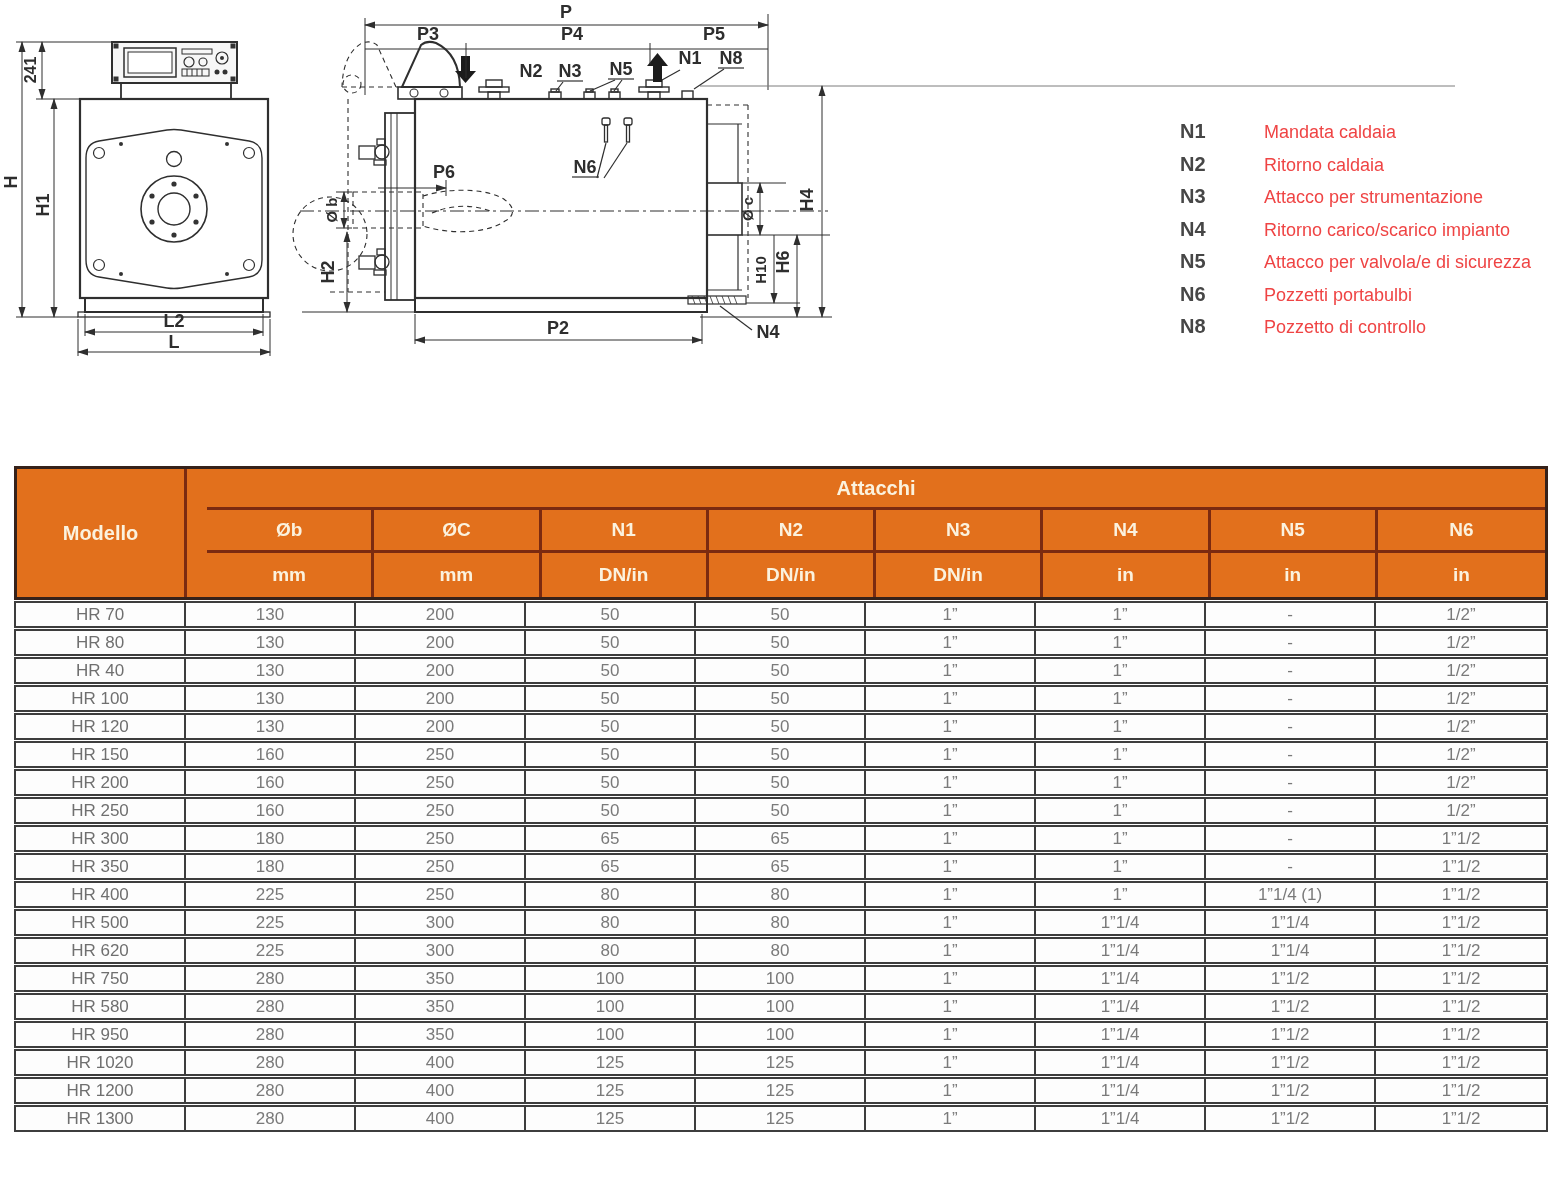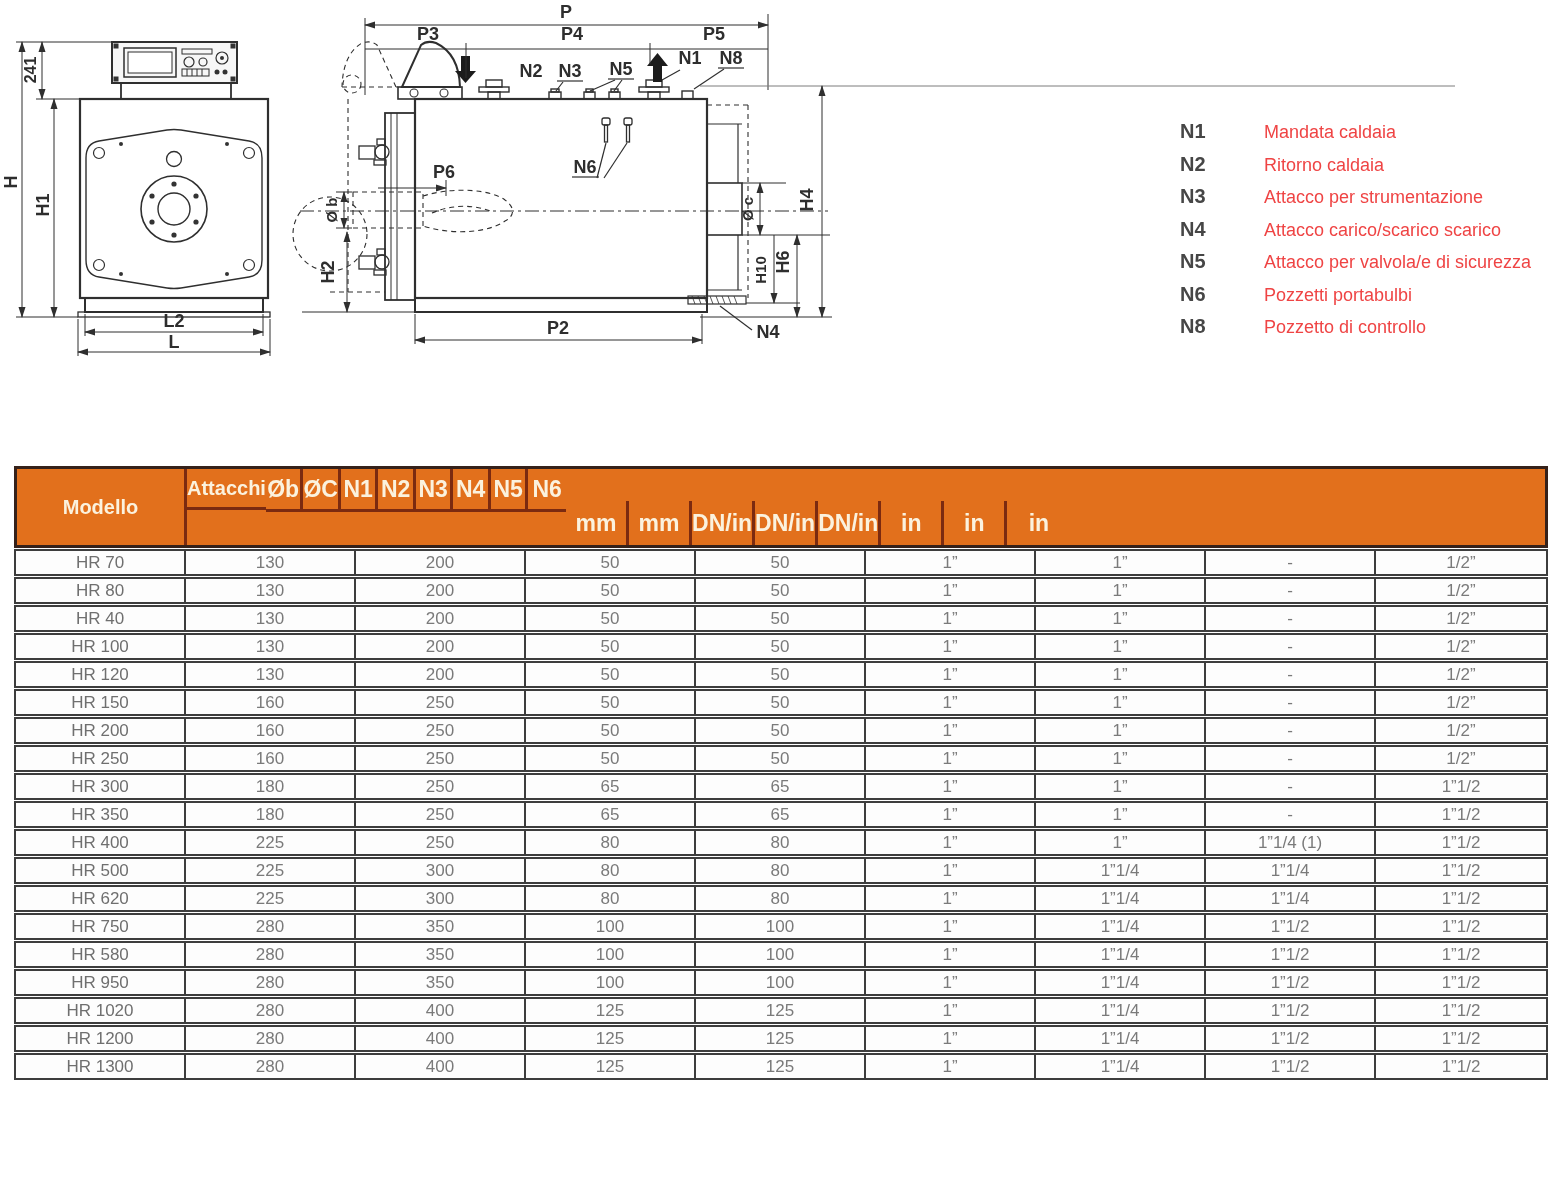--- a/index.html
+++ b/index.html
@@ -15,28 +15,28 @@
   .legend-item{display:flex;align-items:baseline;height:22px;margin-bottom:10.5px;}
   .legend-code{width:84px;font-size:20px;font-weight:bold;color:#464646;}
   .legend-label{font-size:18px;color:#ef4444;}
 
   
   .table-wrap{position:absolute;left:14px;top:466px;width:1534px;}
   .thead{display:grid;grid-template-columns:170px 1fr;background:#E2701C;
          border:3px solid #35211a;color:#FBF2DE;}
   .h-modello{display:flex;align-items:center;justify-content:center;
              font-size:20px;font-weight:bold;border-right:3px solid #7B2A10;}
-  .head-right{display:flex;flex-direction:row;}
+  .head-right{display:flex;flex-direction:column;padding-left:20px;}
   .attacchi-band{height:38px;display:flex;align-items:center;justify-content:center;
                  font-size:20px;font-weight:bold;border-bottom:3px solid #7B2A10;}
   .cols-names,.cols-units{display:grid;grid-template-columns:repeat(8,1fr);}
   .cols-names{height:40px;border-bottom:3px solid #7B2A10;}
-  .cols-units{height:44px;margin-top:32px;}
+  .cols-units{height:44px;}
   .hcell{display:flex;align-items:center;justify-content:center;
-         font-size:23px;font-weight:bold;border-right:3px solid #7B2A10;}
+         font-size:19px;font-weight:bold;border-right:3px solid #7B2A10;}
   .hcell:last-child{border-right:none;}
 
   .trow{display:grid;grid-template-columns:170px repeat(8,1fr);height:23px;
         border:2px solid #3d3d3d;margin-top:1px;background:#fdfdfd;}
   .tcell{font-size:17px;color:#7a7a7a;text-align:center;line-height:23px;
          border-right:2px solid #3d3d3d;white-space:nowrap;overflow:hidden;}
   .tcell:last-child{border-right:none;}
   .tcell.model{color:#6f6f6f;}
 </style>
 </head>
@@ -293,21 +293,21 @@
     <div class="legend-item">
       <span class="legend-code">N2</span>
       <span class="legend-label">Ritorno caldaia</span>
     </div>
     <div class="legend-item">
       <span class="legend-code">N3</span>
       <span class="legend-label">Attacco per strumentazione</span>
     </div>
     <div class="legend-item">
       <span class="legend-code">N4</span>
-      <span class="legend-label">Attacco carico/scarico scarico</span>
+      <span class="legend-label">Ritorno carico/scarico impianto</span>
     </div>
     <div class="legend-item">
       <span class="legend-code">N5</span>
       <span class="legend-label">Attacco per valvola/e di sicurezza</span>
     </div>
     <div class="legend-item">
       <span class="legend-code">N6</span>
       <span class="legend-label">Pozzetti portabulbi</span>
     </div>
     <div class="legend-item">

